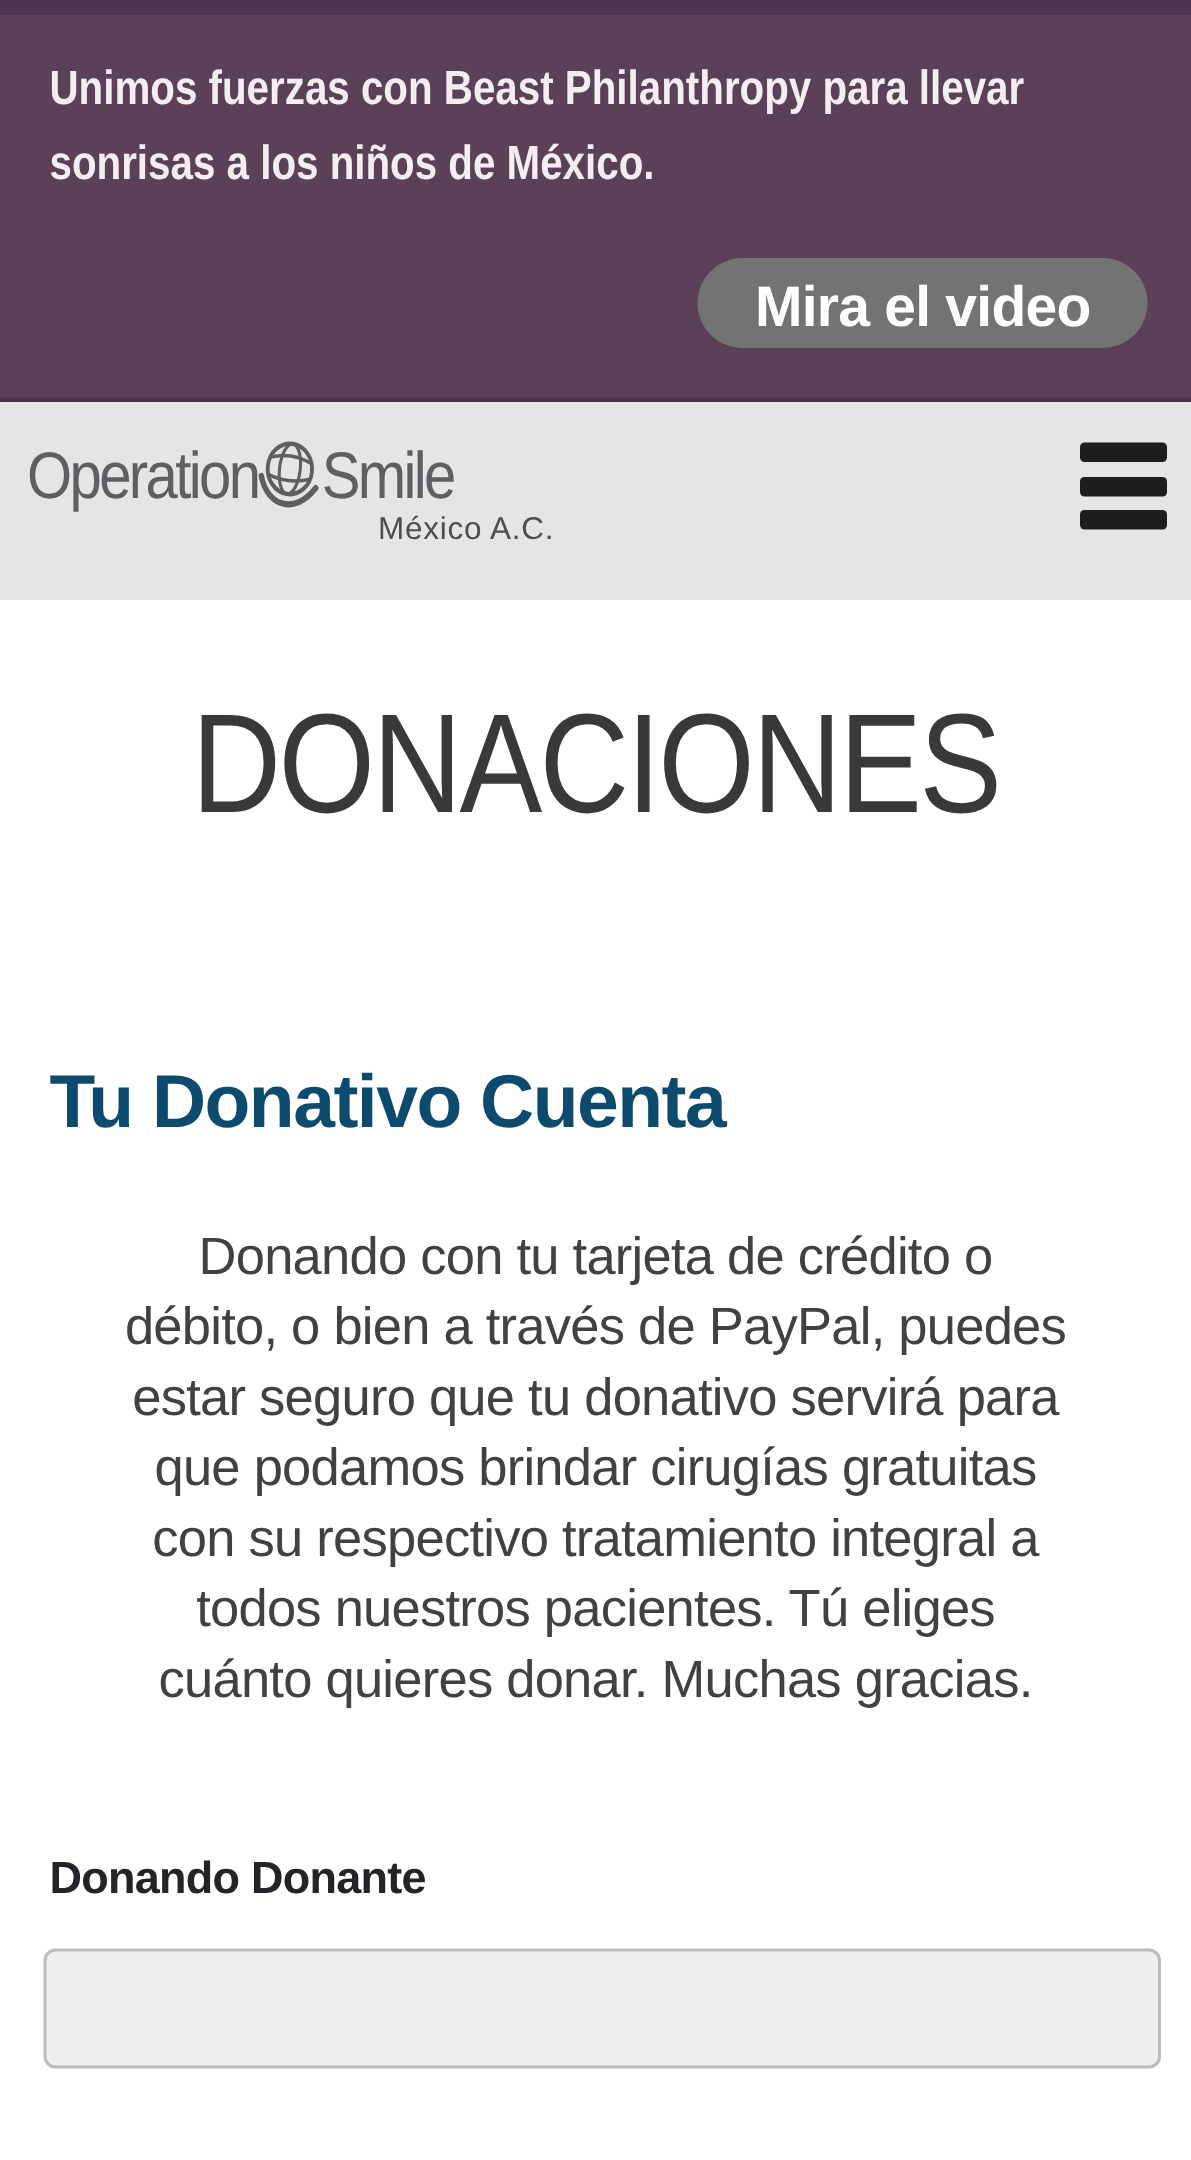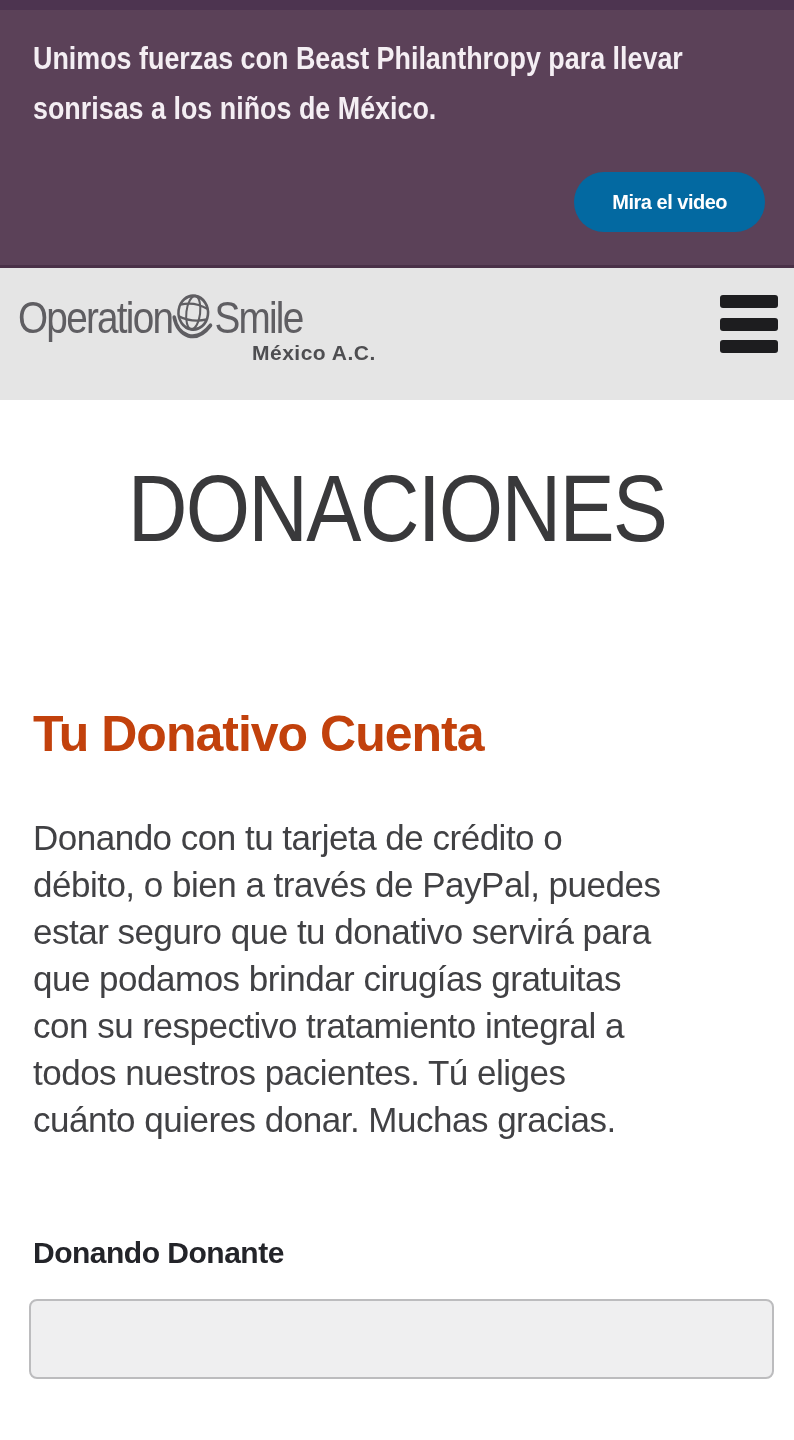--- a/index.html
+++ b/index.html
@@ -30,23 +30,23 @@
     line-height:50px;
     color:#f4eef3;
     white-space:pre;
     letter-spacing:0;
     transform:scaleX(0.84);
     transform-origin:left top;
   }
   .banner-button {
     position:absolute; right:29px; top:172px;
     height:60px; padding:12px 38px;
-    background:#0369a1;
+    background:#737373;
     border:none; border-radius:30px;
-    color:#ffffff; font-size:20px; font-weight:700;
+    color:#ffffff; font-size:38px; font-weight:700;
     font-family:"Liberation Sans", sans-serif;
     letter-spacing:-0.5px;
     cursor:pointer;
   }
 
   
   .header {
     position:relative;
     width:100%; height:132px;
     background:#e5e5e5;
@@ -61,21 +61,21 @@
   }
   .logo-word {
     font-size:44px; font-weight:400;
     letter-spacing:-2px;
     line-height:50px;
     color:#5f5e62;
   }
   .logo-globe { width:58px; height:64px; margin:0 -5px; margin-top:2px; flex:none; }
   .logo-sub {
     position:absolute; left:252px; top:73px;
-    font-size:21px; font-weight:700;
+    font-size:21px; font-weight:400;
     letter-spacing:0.5px;
     color:#4e4e51;
   }
   .hamburger {
     position:absolute; right:16px; top:27px;
     width:58px; height:58px;
     background:transparent; border:none; cursor:pointer;
     display:flex; flex-direction:column; justify-content:space-between;
     padding:0;
   }
@@ -95,30 +95,31 @@
     color:#39393b;
     transform:scaleX(0.88);
     transform-origin:center top;
     white-space:pre;
   }
   .section-heading {
     margin-top:150px;
     font-size:50px; font-weight:700;
     line-height:56px;
     letter-spacing:-1px;
-    color:#c2410c;
+    color:#0c4a6e;
     white-space:pre;
   }
   .intro-paragraph {
     margin-top:52px;
     font-size:35px; font-weight:400;
     line-height:47px;
     letter-spacing:-0.5px;
     color:#414144;
     white-space:pre;
+    text-align:center;
   }
   .field-label {
     display:block;
     margin-top:92px;
     font-size:30px; font-weight:700;
     line-height:36px;
     letter-spacing:-0.5px;
     color:#232429;
   }
   .text-input {

